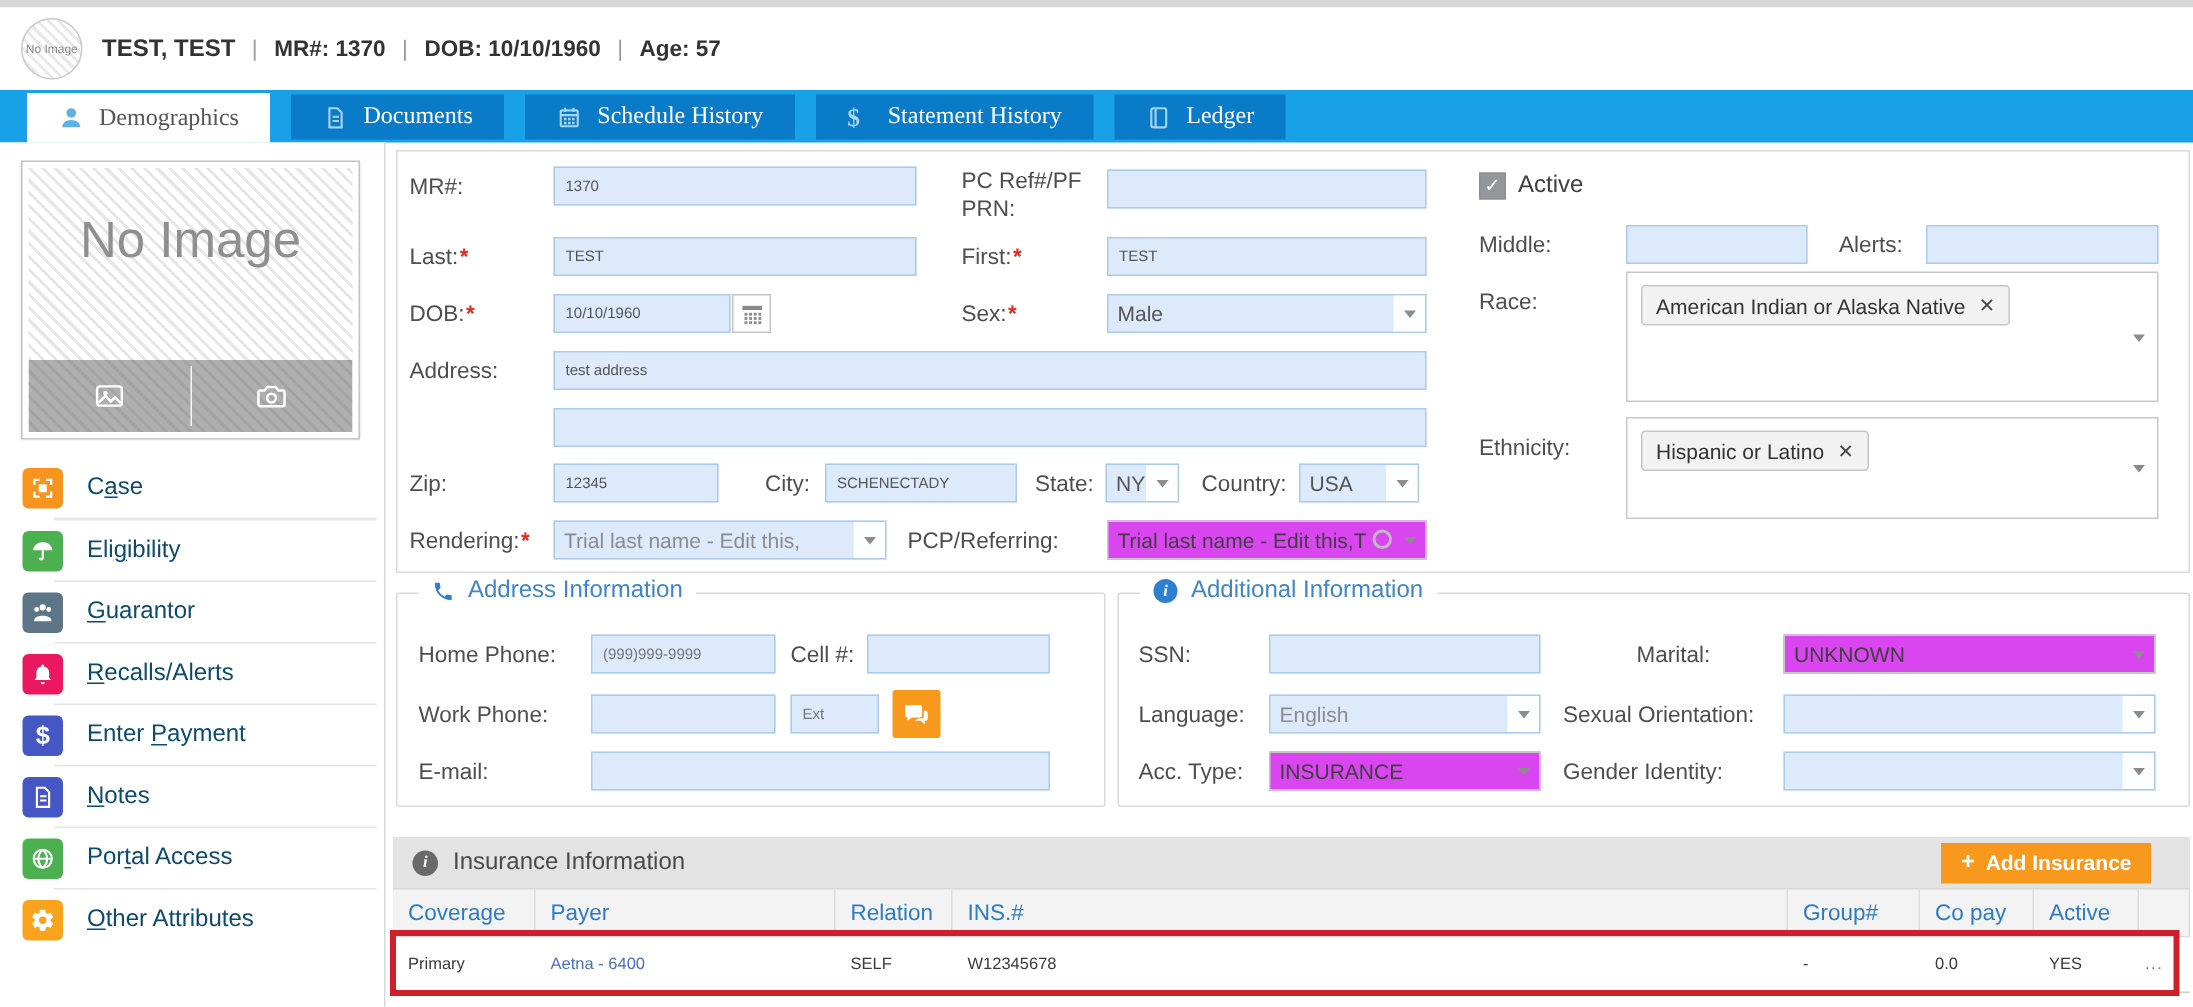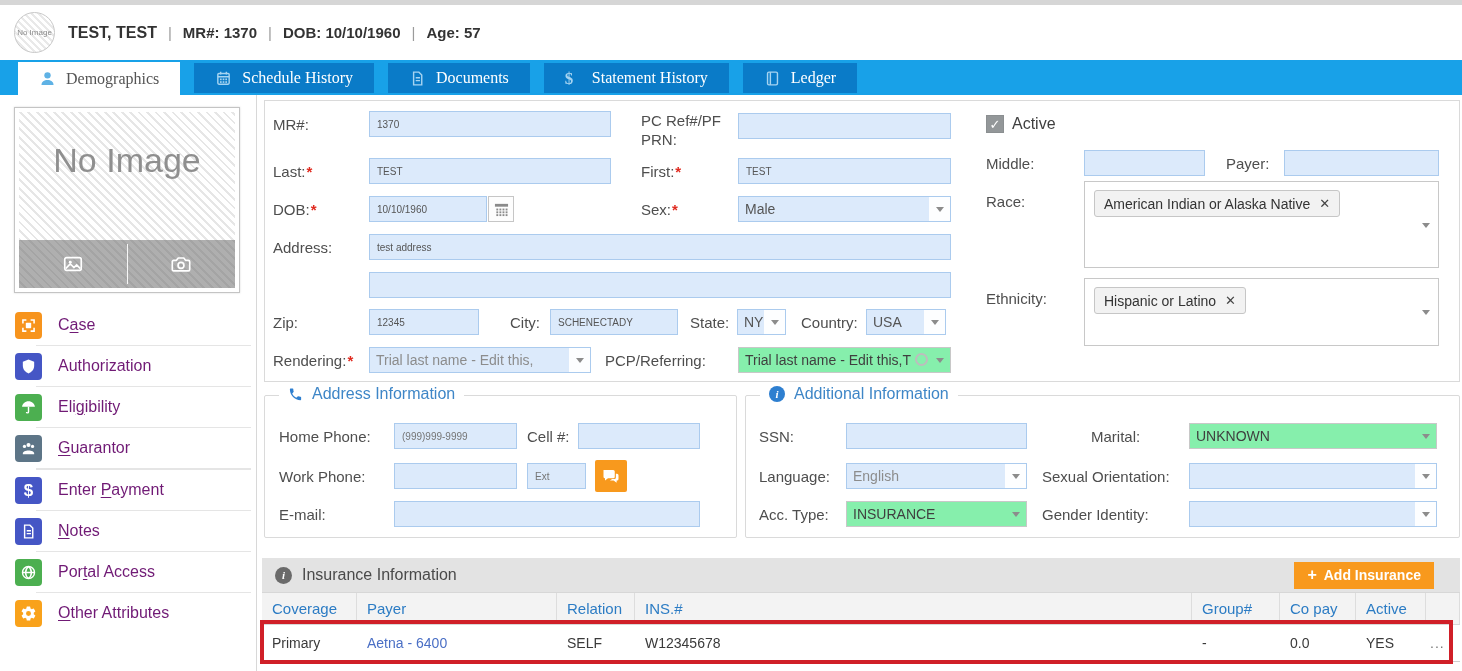--- a/index.html
+++ b/index.html
@@ -47,34 +47,34 @@
   .photo-ov .cell { flex:1; display:flex; align-items:center; justify-content:center; cursor:pointer; }
   .photo-ov .vline { width:1px; background:rgba(255,255,255,.9); margin:4px 0; }
   .photo-ov svg { width:22px; height:22px; }
 
   
   .menu { position:absolute; left:0; top:210px; width:256px; }
   .mitem { height:40px; display:flex; align-items:center; padding-left:15px; cursor:pointer; }
   .tile { width:27px; height:27px; border-radius:4px; margin-right:16px; color:#fff;
     display:flex; align-items:center; justify-content:center; flex:0 0 auto; }
   .tile svg { width:17px; height:17px; }
-  .mlabel { font-size:16px; color:#701a75; }
+  .mlabel { font-size:16px; color:#0c4a6e; }
   .mlabel u { text-underline-offset:2px; }
   .mdiv { height:1px; background:#E5E5E5; margin-left:36px; margin-right:5px; }
 
   
   .panel1 { position:absolute; left:7px; top:5px; width:1196px; height:282px;
     border:1px solid #DADADA; }
   .lbl { position:absolute; font-size:15px; color:#4E4E4E; line-height:19px; }
   .req { color:#E02B20; font-weight:700; margin-left:1px; }
   .inp { position:absolute; height:26px; background:#DCEAFB; border:1px solid #ABCBEE;
     font-size:10px; color:#555; padding:0 7px; font-family:inherit; }
   .dd { position:absolute; height:26px; background:#DCEAFB; border:1px solid #ABCBEE;
     display:flex; align-items:center; font-size:14px; color:#555; cursor:pointer; }
-  .dd.white { background:#86efac; border-color:#C8C8C8; color:#3F3F3F; }
+  .dd.white { background:#d946ef; border-color:#C8C8C8; color:#3F3F3F; }
   .dd.gray-text .dd-text { color:#8C8C8C; }
   .dd-text { flex:1; padding:0 6px; white-space:nowrap; overflow:hidden; }
   .dd-btn { width:21px; height:24px; display:flex; align-items:center; justify-content:center;
     background:rgba(255,255,255,.92); }
   .dd.white .dd-btn { background:transparent; }
   .caret { width:0; height:0; border-left:4px solid transparent; border-right:4px solid transparent;
     border-top:5px solid #8C8C8C; }
   .calbtn { position:absolute; width:26px; height:26px; background:#FDFDFD; border:1px solid #C6C6C6;
     display:flex; align-items:center; justify-content:center; cursor:pointer; }
   .cb { position:absolute; width:18px; height:18px; background:#939799; border:1px solid #8B8F91;
@@ -109,21 +109,21 @@
   .ins-title { font-size:16px; color:#4A4A4A; margin-left:10px; }
   .addins { margin-left:auto; margin-right:26px; height:27px; background:#F8991D; color:#fff;
     border:none; font-size:14px; font-weight:700; padding:0 13px; cursor:pointer;
     display:flex; align-items:center; gap:7px; font-family:inherit; }
   .addins .plus { font-size:16px; font-weight:700; }
   .ins-thead { height:33px; background:#F3F3F3; border-top:1px solid #D7D7D7; border-bottom:1px solid #D7D7D7;
     display:flex; }
   .ins-thead .th { display:flex; align-items:center; padding-left:10px; font-size:15px; color:#2C7CC4;
     border-right:1px solid #DDDDDD; }
   .ins-row { height:37px; background:#fff; border-bottom:1px solid #CFCFCF; display:flex; }
-  .ins-row .td { display:flex; align-items:center; padding-left:10px; font-size:14px; color:#3A3A3A; }
+  .ins-row .td { display:flex; align-items:center; padding-left:10px; font-size:11px; color:#3A3A3A; }
   .ins-row .td.link { color:#4A6FC5; cursor:pointer; }
   .ins-row .td.menu-cell { color:#777; letter-spacing:1px; cursor:pointer; padding-left:4px; }
   .annotation { position:absolute; left:3px; top:525px; width:1193px; height:44px;
     border:4px solid #D01F28; pointer-events:none; z-index:6; }
 </style>
 </head>
 <body>
 
 <div class="topstrip"></div>
 
@@ -140,46 +140,46 @@
 
 <div class="tabbar" id="tabbar">
     <div class="tab active">
       <span class="ticon">
         <svg viewBox="0 0 24 24" fill="currentColor">
           <circle cx="12" cy="7.5" r="4.5"></circle>
           <path d="M3.5 21c0-4.4 3.9-7 8.5-7s8.5 2.6 8.5 7z"></path>
         </svg>
       </span>
       <span>Demographics</span>
+    </div>
+    <div class="tab">
+      <span class="ticon">
+        <svg viewBox="0 0 24 24" fill="none" stroke="currentColor" stroke-width="2">
+          <path d="M6.5 3h7.5l4 4v14h-11.5z"></path>
+          <path d="M9.5 11h6M9.5 15h6"></path>
+        </svg>
+      </span>
+      <span>Documents</span>
     </div>
     <div class="tab">
       <span class="ticon">
         <svg viewBox="0 0 24 24" fill="none" stroke="currentColor" stroke-width="2">
           <rect x="4" y="5" width="16" height="15" rx="1.5"></rect>
           <path d="M4 9.5h16M8 2.5v4M16 2.5v4"></path>
           <g fill="currentColor" stroke="none">
             <rect x="7" y="12" width="2.4" height="2.4"></rect>
             <rect x="10.8" y="12" width="2.4" height="2.4"></rect>
             <rect x="14.6" y="12" width="2.4" height="2.4"></rect>
             <rect x="7" y="15.8" width="2.4" height="2.4"></rect>
             <rect x="10.8" y="15.8" width="2.4" height="2.4"></rect>
             <rect x="14.6" y="15.8" width="2.4" height="2.4"></rect>
           </g>
         </svg>
       </span>
       <span>Schedule History</span>
-    </div>
-    <div class="tab">
-      <span class="ticon">
-        <svg viewBox="0 0 24 24" fill="none" stroke="currentColor" stroke-width="2">
-          <path d="M6.5 3h7.5l4 4v14h-11.5z"></path>
-          <path d="M9.5 11h6M9.5 15h6"></path>
-        </svg>
-      </span>
-      <span>Documents</span>
     </div>
     <div class="tab">
       <span class="ticon">
         <span class="dollar-glyph">$</span>
       </span>
       <span>Statement History</span>
     </div>
     <div class="tab">
       <span class="ticon">
         <svg viewBox="0 0 24 24" fill="none" stroke="currentColor" stroke-width="2">
@@ -219,28 +219,20 @@
         <div class="mitem">
           <span class="tile" style="background: rgb(247, 148, 29); --tile: #F7941D;">
             <svg viewBox="0 0 24 24" fill="currentColor">
               <path d="M3 3h6v2.2H5.2V9H3zM15 3h6v6h-2.2V5.2H15zM3 15h2.2v3.8H9V21H3zM18.8 15H21v6h-6v-2.2h3.8z"></path>
               <rect x="8.2" y="8.2" width="7.6" height="7.6" rx="1"></rect>
             </svg>
           </span>
           <span class="mlabel">C<u>a</u>se</span>
         </div>
         <div class="mdiv"></div>
-        <div class="mitem">
-          <span class="tile" style="background: rgb(69, 86, 197); --tile: #4556C5;">
-            <svg viewBox="0 0 24 24" fill="currentColor">
-              <path d="M12 2l8 3.2V11c0 4.9-3.4 9.1-8 10.8C7.4 20.1 4 15.9 4 11V5.2z"></path>
-            </svg>
-          </span>
-          <span class="mlabel">Authorization</span>
-        </div>
         <div class="mdiv"></div>
         <div class="mitem">
           <span class="tile" style="background: rgb(76, 175, 80); --tile: #4CAF50;">
             <svg viewBox="0 0 24 24" fill="currentColor">
               <path d="M12 3.2c4.9 0 8.8 3.5 9.1 7.9H2.9c.3-4.4 4.2-7.9 9.1-7.9z"></path>
               <path d="M11 11.1h2v7.1a2.4 2.4 0 01-4.8 0h2a.4.4 0 00.8 0z"></path>
             </svg>
           </span>
           <span class="mlabel">Eli<u>g</u>ibility</span>
         </div>
@@ -250,20 +242,29 @@
             <svg viewBox="0 0 24 24" fill="currentColor">
               <circle cx="12" cy="7" r="2.9"></circle>
               <circle cx="6.3" cy="9" r="2.3"></circle>
               <circle cx="17.7" cy="9" r="2.3"></circle>
               <path d="M4 19c0-2.6 3.6-4.2 8-4.2s8 1.6 8 4.2v1H4z"></path>
             </svg>
           </span>
           <span class="mlabel"><u>G</u>uarantor</span>
         </div>
         <div class="mdiv"></div>
+        <div class="mitem">
+          <span class="tile" style="background: rgb(233, 24, 95); --tile: #E9185F;">
+            <svg viewBox="0 0 24 24" fill="currentColor">
+              <path d="M12 2.8a1.2 1.2 0 011.2 1.2v.7A6 6 0 0118 10.6V15l1.8 2.4H4.2L6 15v-4.4a6 6 0 014.8-5.9v-.7A1.2 1.2 0 0112 2.8z"></path>
+              <path d="M10 19.5h4a2 2 0 01-4 0z"></path>
+            </svg>
+          </span>
+          <span class="mlabel"><u>R</u>ecalls/Alerts</span>
+        </div>
         <div class="mdiv"></div>
         <div class="mitem">
           <span class="tile" style="background: rgb(69, 86, 197); --tile: #4556C5;">
             <span class="dollar-glyph">$</span>
           </span>
           <span class="mlabel">Enter <u>P</u>ayment</span>
         </div>
         <div class="mdiv"></div>
         <div class="mitem">
           <span class="tile" style="background: rgb(69, 86, 197); --tile: #4556C5;">
@@ -375,21 +376,21 @@
           <span class="dd-btn">
             <i class="caret"></i>
           </span>
       </div>
       <div class="spin-circle" style="left:650px;top:252px"></div>
 
       <div class="cb" style="left:721px;top:14px"></div>
       <div class="cb-lbl" style="left:747px;top:14px">Active</div>
       <div class="lbl" style="left:721px;top:53px"><span>Middle:</span></div>
       <input class="inp" style="left: 819px; top: 49px; width: 121px;" value="">
-      <div class="lbl" style="left:961px;top:53px"><span>Payer:</span></div>
+      <div class="lbl" style="left:961px;top:53px"><span>Alerts:</span></div>
       <input class="inp" style="left: 1019px; top: 49px; width: 155px;" value="">
 
       <div class="lbl" style="left:721px;top:91px"><span>Race:</span></div>
       <div class="msel" style="left:819px;top:80px;width:355px;height:87px">
         <span class="tag">
           <span>American Indian or Alaska Native</span>
           <span class="tag-x">✕</span>
         </span>
         <i class="caret"></i>
       </div>

